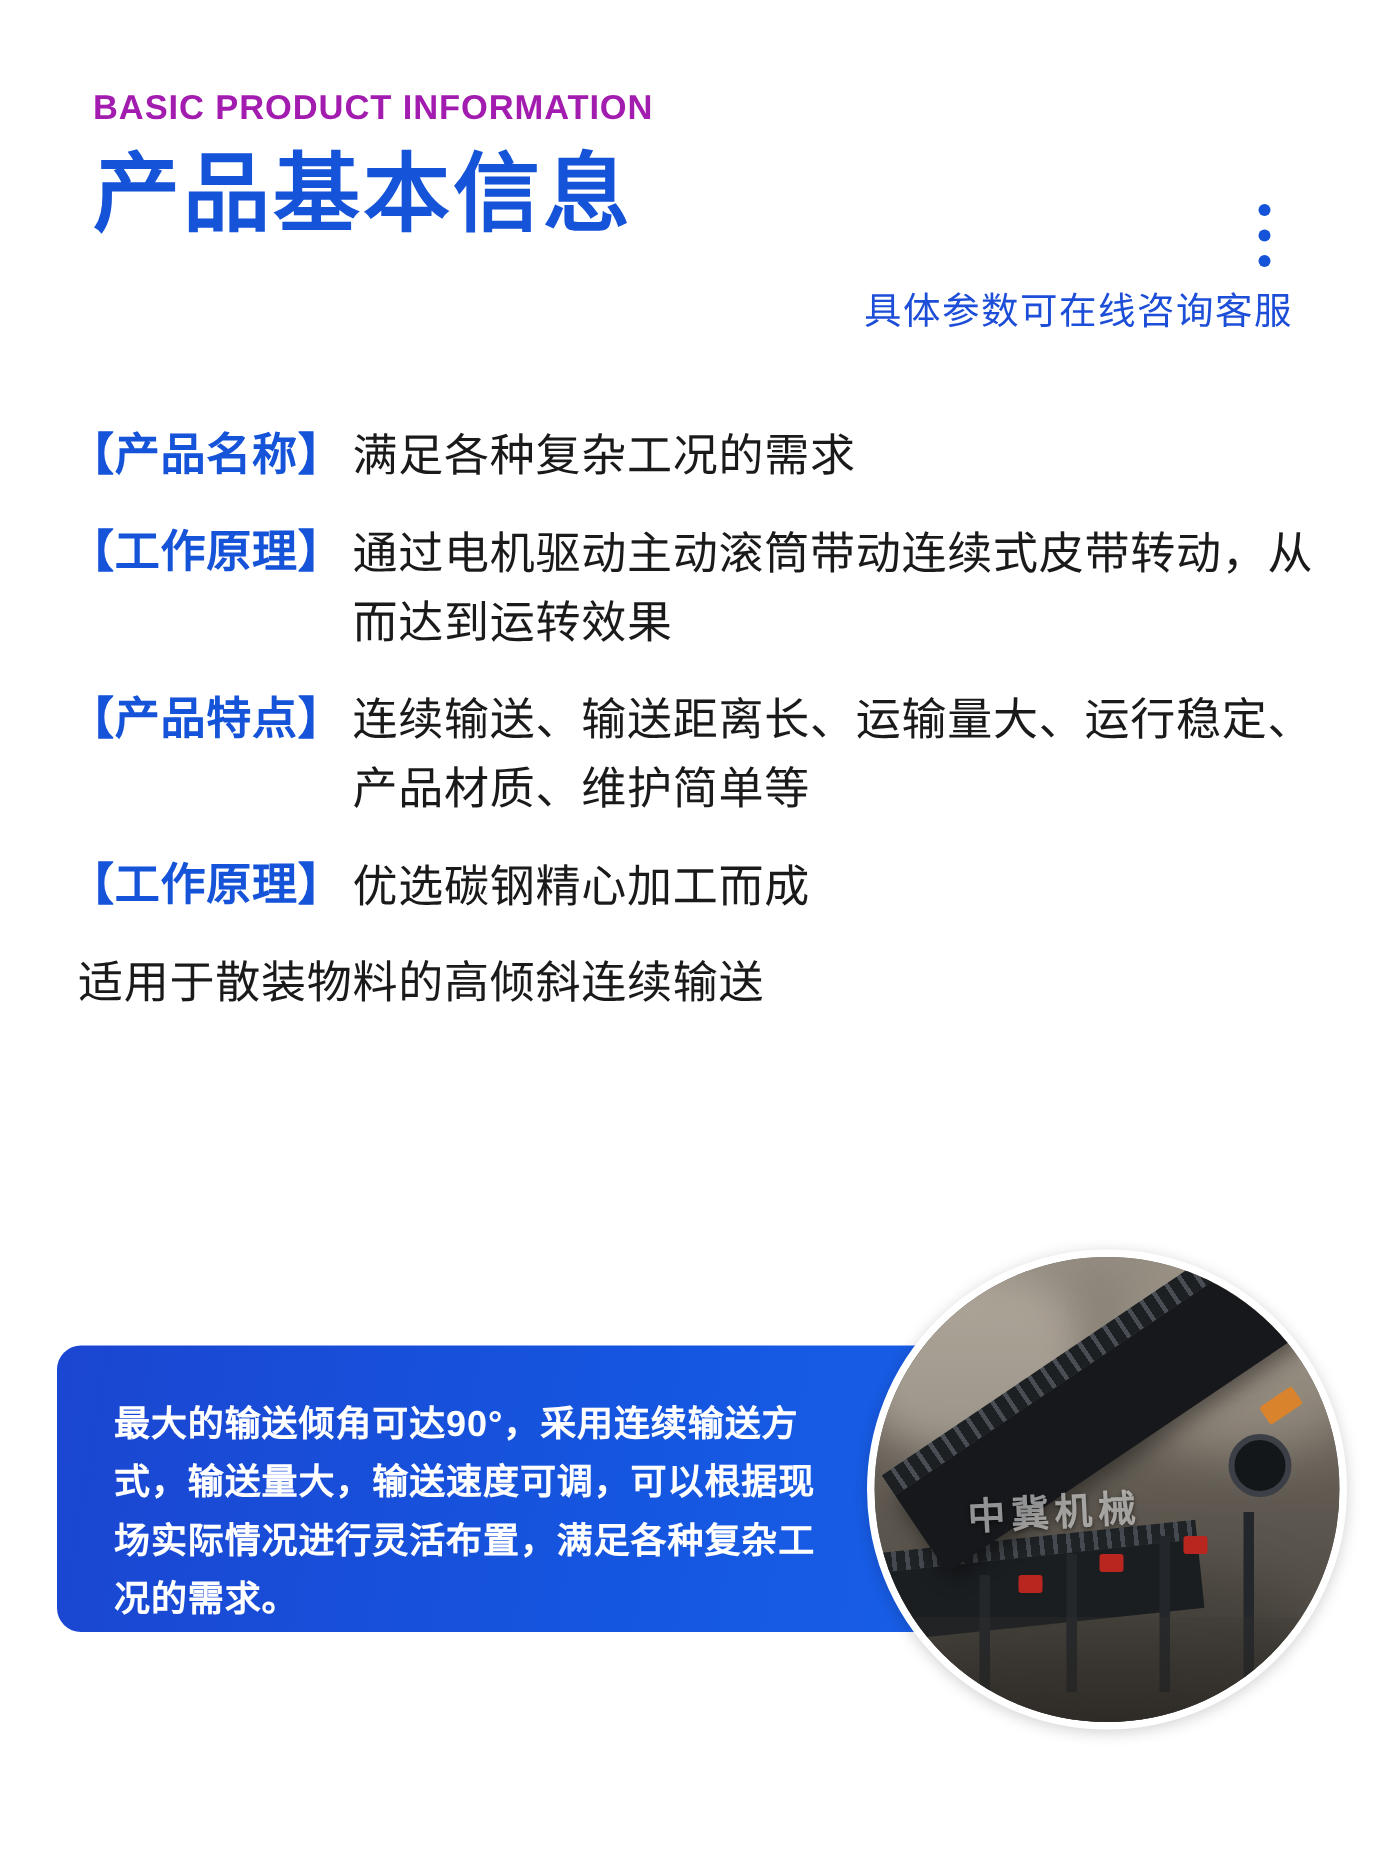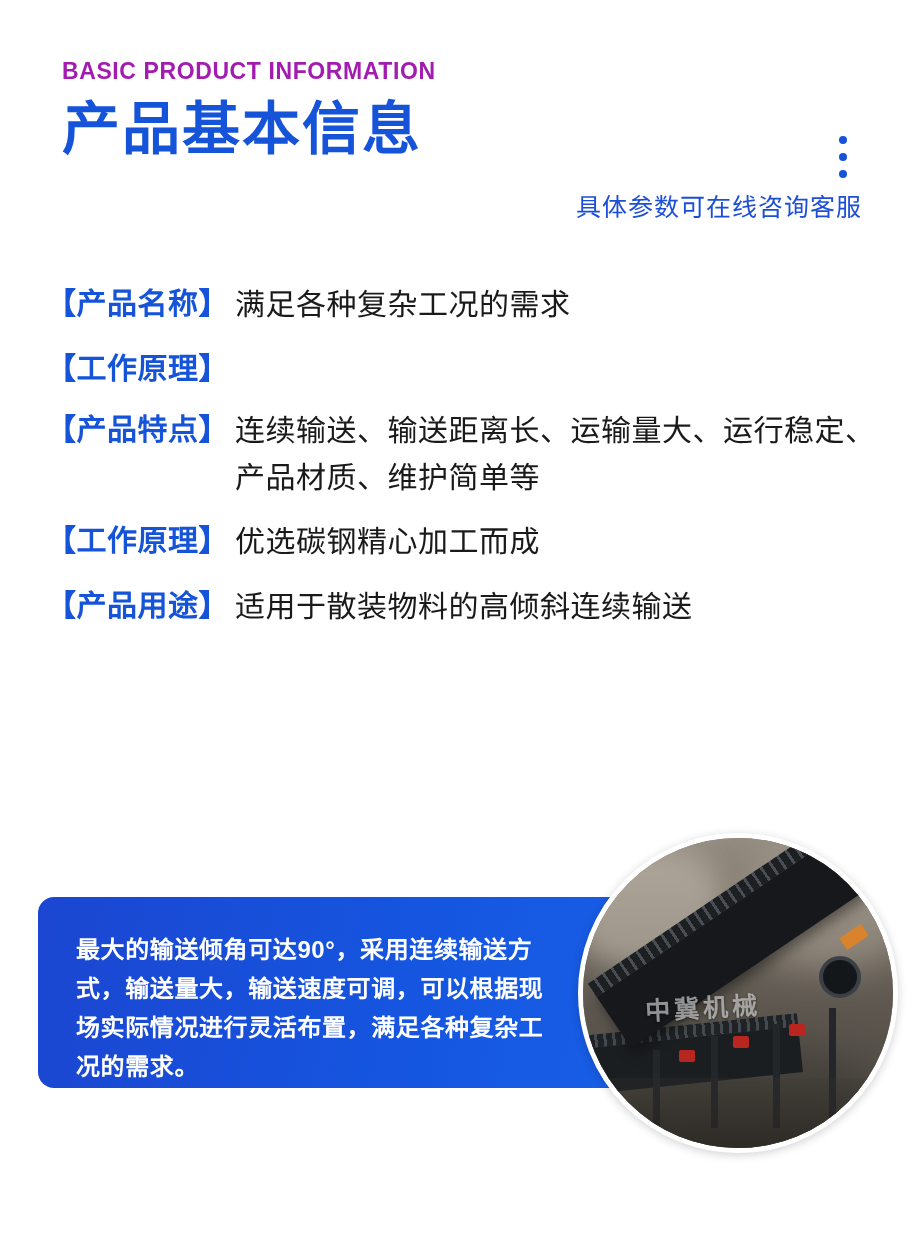--- a/index.html
+++ b/index.html
@@ -285,31 +285,31 @@
     </div>
   </div>
 
   <div class="specs">
     <div class="spec-row">
       <div class="spec-label">【产品名称】</div>
       <div class="spec-value">满足各种复杂工况的需求</div>
     </div>
     <div class="spec-row">
       <div class="spec-label">【工作原理】</div>
+      <div class="spec-value">通过电机驱动主动滚筒带动连续式皮带转动，从而达到运转效果</div>
     </div>
     <div class="spec-row">
       <div class="spec-label">【产品特点】</div>
       <div class="spec-value">连续输送、输送距离长、运输量大、运行稳定、产品材质、维护简单等</div>
     </div>
     <div class="spec-row">
       <div class="spec-label">【工作原理】</div>
       <div class="spec-value">优选碳钢精心加工而成</div>
     </div>
     <div class="spec-row">
-      <div class="spec-label">【产品用途】</div>
       <div class="spec-value">适用于散装物料的高倾斜连续输送</div>
     </div>
   </div>
 
   <div class="note-panel">
     <div class="note-text">最大的输送倾角可达90°，采用连续输送方式，输送量大，输送速度可调，可以根据现场实际情况进行灵活布置，满足各种复杂工况的需求。</div>
   </div>
 
   <div class="photo">
     <div class="photo-inner">

